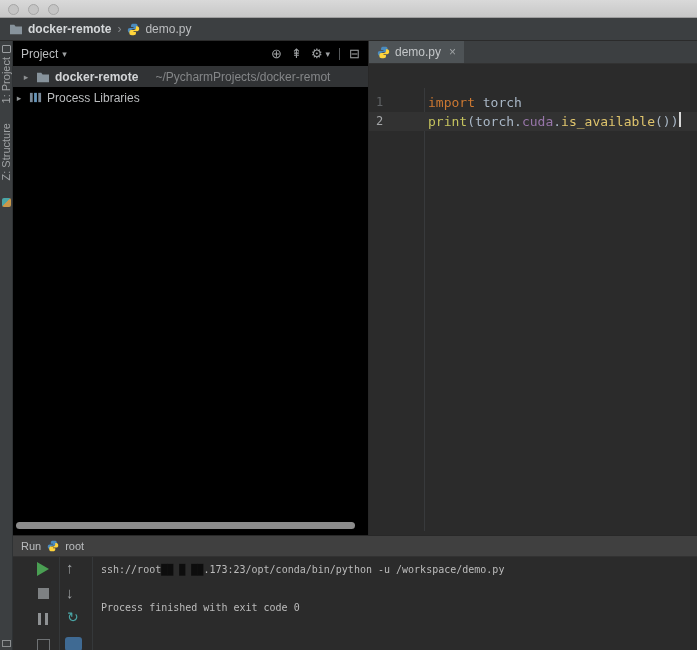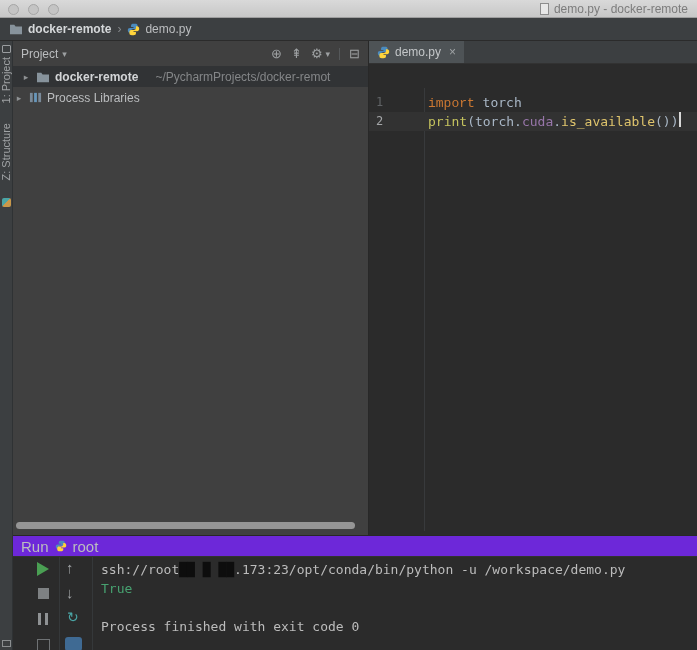--- a/index.html
+++ b/index.html
@@ -30,21 +30,21 @@
   .vlabel{position:absolute;left:0;width:13px;writing-mode:vertical-rl;transform:rotate(180deg);
           font-size:11px;color:#a0a3a5;line-height:13px;white-space:nowrap;}
   .stripe-win-icon{position:absolute;left:2px;top:4px;width:9px;height:8px;
           border:1px solid #9a9da0;border-radius:1px;}
   .structure-icon{position:absolute;left:2px;top:157px;width:9px;height:9px;border-radius:2px;
           background:linear-gradient(135deg,#4aa5a5 50%,#c9984a 50%);}
   .stripe-bottom-icon{position:absolute;left:2px;bottom:3px;width:9px;height:7px;border:1px solid #8b8e90;}
 
   
   .project-panel{position:absolute;left:13px;top:41px;width:355px;height:494px;
-          background:#404040;overflow:hidden;}
+          background:#000000;overflow:hidden;}
   .pp-header{height:25px;display:flex;align-items:center;padding:0 8px;color:#bbbdbf;font-size:12px;gap:4px;}
   .pp-caret{color:#9da0a2;font-size:9px;}
   .pp-icons{margin-left:auto;display:flex;align-items:center;gap:9px;color:#9da0a2;font-size:13px;}
   .pp-icons .small{font-size:9px;margin-left:-6px;}
   .pp-divider{width:1px;height:12px;background:#55585a;}
   .tree-row{height:21px;display:flex;align-items:center;font-size:12px;color:#bbbdbf;gap:5px;white-space:nowrap;}
   .tree-row.selected{background:#313335;}
   .row-indent-1{padding-left:8px;}
   .row-indent-0{padding-left:1px;}
   .chevron{color:#8e9193;font-size:9px;width:10px;text-align:center;}
@@ -62,27 +62,27 @@
   .code-area{position:relative;padding-top:29px;font-family:"DejaVu Sans Mono",monospace;font-size:13px;}
   .gutter-line{position:absolute;top:24px;bottom:-400px;left:55px;width:1px;background:#383a3c;}
   .code-row{display:flex;height:19px;line-height:19px;position:relative;z-index:1;}
   .code-row.caret-line{background:#323232;}
   .gutter-cell{width:56px;padding-left:7px;color:#606366;font-size:12px;}
   .caret-line .gutter-cell{color:#a4a6a8;}
   .code-text{white-space:pre;padding-left:3px;}
   .caret{display:inline-block;width:2px;height:15px;background:#d8d8d8;vertical-align:middle;margin-left:1px;}
 
   
-  .run-header{position:absolute;left:13px;top:535px;right:0;height:22px;background:#6d28d9;
+  .run-header{position:absolute;left:13px;top:535px;right:0;height:22px;background:#404040;
           border-top:1px solid #282828;border-bottom:1px solid #323232;
-          display:flex;align-items:center;gap:6px;padding-left:8px;color:#bbbdbf;font-size:15px;}
+          display:flex;align-items:center;gap:6px;padding-left:8px;color:#bbbdbf;font-size:11px;}
   .console{position:absolute;left:13px;top:557px;right:0;bottom:0;background:#2b2b2b;overflow:hidden;}
   .vdiv{position:absolute;top:0;bottom:0;width:1px;background:#35383a;}
   .console-lines{position:absolute;left:88px;top:3px;right:0;
-          font-family:"DejaVu Sans Mono",monospace;font-size:13px;line-height:19px;}
+          font-family:"DejaVu Sans Mono",monospace;font-size:10px;line-height:19px;}
   .console-line{min-height:19px;white-space:pre;}
   .play-icon{position:absolute;left:24px;top:5px;width:0;height:0;
           border-left:12px solid #4a9f53;border-top:7px solid transparent;border-bottom:7px solid transparent;}
   .stop-icon{position:absolute;left:25px;top:31px;width:11px;height:11px;background:#7e8183;}
   .pause-icon{position:absolute;left:25px;top:56px;width:10px;height:12px;
           border-left:3px solid #8f9294;border-right:3px solid #8f9294;}
   .partial-gray-icon{position:absolute;left:24px;top:82px;width:13px;height:12px;border:1px solid #6f7274;}
   .arrow-btn{position:absolute;left:53px;color:#9ea1a3;font-size:15px;line-height:15px;}
   .rotate-btn{position:absolute;left:54px;top:53px;color:#4aa5a5;font-size:14px;line-height:14px;}
   .partial-blue-icon{position:absolute;left:52px;top:80px;width:17px;height:14px;
@@ -92,24 +92,20 @@
 </style>
 </head>
 <body>
 
 <div class="window">
 
   <div class="titlebar">
     <span class="t-dot" style="left:8px"></span>
     <span class="t-dot" style="left:28px"></span>
     <span class="t-dot" style="left:48px"></span>
-    <div class="title">
-      <span class="doc-icon"></span>
-      <span>demo.py - docker-remote</span>
-    </div>
   </div>
 
   <div class="navbar">
     <span class="nb-item">
       <span class="svg-icon">
         <svg width="14" height="12" viewBox="0 0 16 14">
             <path fill="#87939c" d="M1 2h5l1.5 2H15v9H1z"></path>
           </svg>
       </span>
       <span class="nb-name">docker-remote</span>
@@ -185,21 +181,21 @@
         </span>
         <span>demo.py</span>
         <span class="tab-close">×</span>
       </div>
     </div>
 
     <div class="code-area">
       <div class="gutter-line"></div>
       <div class="code-row">
         <span class="gutter-cell">1</span>
-        <span class="code-text"><span style="color: rgb(204, 120, 50); font-family: Liberation Mono, monospace;">import </span><span style="color: rgb(169, 183, 198);">torch</span></span>
+        <span class="code-text"><span style="color: rgb(204, 120, 50);">import </span><span style="color: rgb(169, 183, 198);">torch</span></span>
       </div>
       <div class="code-row caret-line">
         <span class="gutter-cell">2</span>
         <span class="code-text"><span style="color: rgb(197, 195, 94);">print</span><span style="color: rgb(169, 183, 198);">(</span><span style="color: rgb(169, 183, 198);">torch</span><span style="color: rgb(169, 183, 198);">.</span><span style="color: rgb(152, 118, 170);">cuda</span><span style="color: rgb(169, 183, 198);">.</span><span style="color: rgb(223, 196, 108);">is_available</span><span style="color: rgb(169, 183, 198);">())</span></span>
         <span class="caret"></span>
       </div>
     </div>
   </div>
 
   <div class="run-header">
@@ -222,20 +218,19 @@
     <span class="pause-icon"></span>
     <span class="partial-gray-icon"></span>
 
     <span class="arrow-btn" style="top:3px">↑</span>
     <span class="arrow-btn" style="top:28px">↓</span>
     <span class="rotate-btn">↻</span>
     <span class="partial-blue-icon"></span>
 
     <div class="console-lines">
       <div class="console-line"><span style="color: rgb(188, 188, 188);">ssh://root</span><span style="color: rgb(13, 13, 13);">██ █ ██</span><span style="color: rgb(188, 188, 188);">.173:23/opt/conda/bin/python -u /workspace/demo.py</span></div>
-      <div class="console-line"><span style="color: rgb(71, 161, 112);">True</span></div>
       <div class="console-line"></div>
       <div class="console-line"><span style="color: rgb(188, 188, 188);">Process finished with exit code 0</span></div>
     </div>
 
   </div>
 
 </div>
 
 </body></html>

